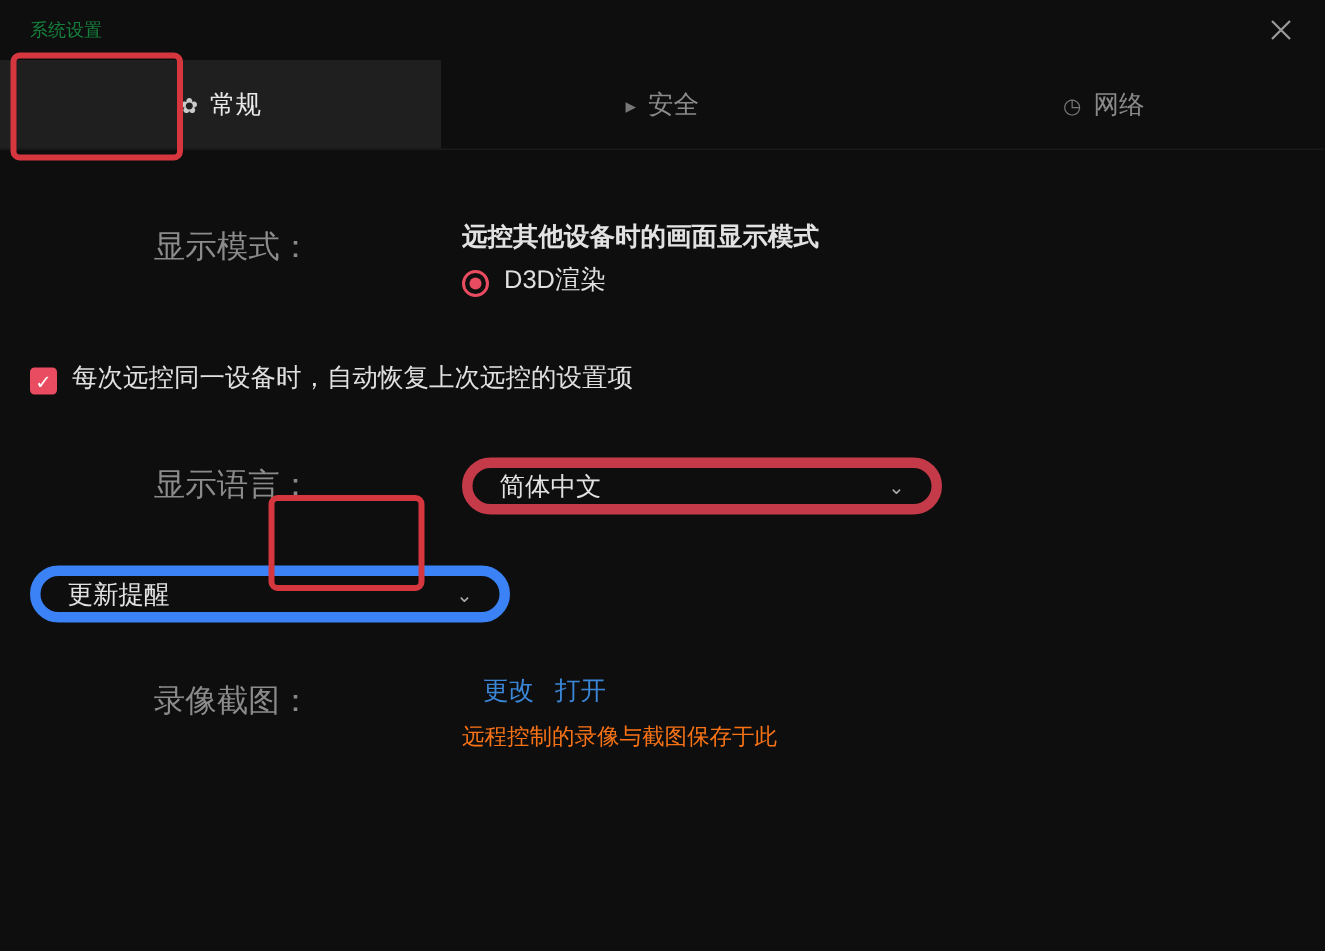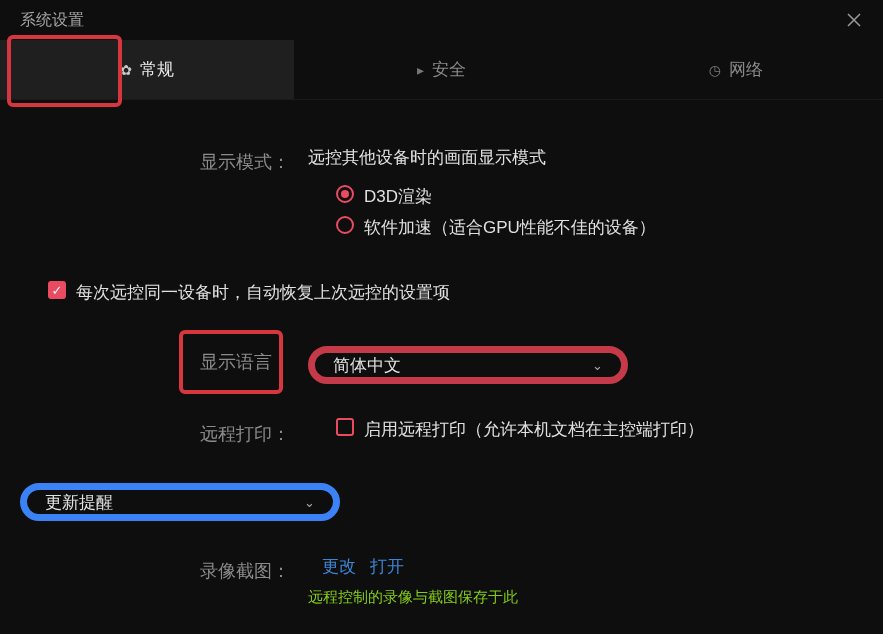--- a/index.html
+++ b/index.html
@@ -10,21 +10,21 @@
     font-family: "Microsoft YaHei", "PingFang SC", sans-serif;
     font-size: 16px;
   }
   .titlebar {
     display: flex;
     justify-content: space-between;
     align-items: center;
     height: 40px;
     padding: 0 14px 0 20px;
   }
-  .titlebar .title { color: #a3a3a3; font-size: 16px; }
+  .titlebar .title { color: #15803d; font-size: 12px; }
   .close-x {
     font-size: 22px;
     color: #8a8a8a;
     cursor: pointer;
     width: 30px; height: 30px;
     display: flex; align-items: center; justify-content: center;
   }
   .tabs {
     display: flex;
     height: 60px;
@@ -58,35 +58,34 @@
     padding: 46px 20px 20px 20px;
   }
   .row {
     display: flex;
     align-items: flex-start;
     padding: 0 0 34px 0;
   }
   .row.tight { padding-bottom: 24px; }
   .label-col {
     width: 288px;
-    text-align: right;
+    text-align: center;
     color: #8b8b8b;
     padding-right: 18px;
     padding-top: 4px;
-    font-size: 18px;
+    font-size: 21px;
   }
   .val-col { flex: 1; color: #e2e2e2; font-size: 17px; }
-  .desc-line { margin-bottom: 16px; color: #e2e2e2; }
+  .desc-line { margin-bottom: 6px; color: #e2e2e2; font-weight: bold; }
   .radio-line, .check-line {
     display: flex;
-    align-items: flex-start;
+    align-items: flex-end;
     gap: 10px;
     margin-bottom: 8px;
     color: #e0e0e0;
-    margin-left: 28px;
   }
   .radio-out {
     width: 18px; height: 18px; border-radius: 50%;
     border: 2px solid #e94b60;
     display: inline-flex; align-items: center; justify-content: center;
     flex-shrink: 0;
   }
   .radio-out.unchecked { border-color: #e94b60; }
   .radio-in { width: 8px; height: 8px; border-radius: 50%; background: #e94b60; }
   .chk {
@@ -115,21 +114,21 @@
     overflow: hidden;
     white-space: nowrap;
     justify-content: flex-start;
   }
   .chev { font-size: 13px; color: #aaa; }
   .inline-actions {
     display: inline-flex; gap: 14px; margin-left: 14px; justify-content: flex-end;
   }
   .link { color: #3b86d6; cursor: pointer; font-size: 17px; }
   .hint {
-    color: #84cc16; font-size: 15px; margin-top: 10px;
+    color: #f97316; font-size: 15px; margin-top: 10px;
   }
   .wrap { position: relative; width: 883px; height: 634px; }
 </style>
 </head>
 <body>
 
 <div class="wrap">
 
   <div class="titlebar">
     <span class="title">系统设置</span>
@@ -160,24 +159,20 @@
     <div class="row">
       <div class="label-col">显示模式：</div>
       <div class="val-col">
         <div class="desc-line">远控其他设备时的画面显示模式</div>
         <div class="radio-line">
           <span class="radio-out">
               <span class="radio-in"></span>
             </span>
           <span>D3D渲染</span>
         </div>
-        <div class="radio-line">
-          <span class="radio-out unchecked"></span>
-          <span>软件加速（适合GPU性能不佳的设备）</span>
-        </div>
       </div>
     </div>
 
     <div class="row">
       <div class="val-col">
         <div class="check-line">
           <span class="chk checked">✓</span>
           <span>每次远控同一设备时，自动恢复上次远控的设置项</span>
         </div>
       </div>
@@ -186,29 +181,20 @@
     <div class="row">
       <div class="label-col">显示语言：</div>
       <div class="val-col">
         <div class="select-box accent">
           <span>简体中文</span>
           <span class="chev">⌄</span>
         </div>
       </div>
     </div>
 
-    <div class="row">
-      <div class="label-col">远程打印：</div>
-      <div class="val-col">
-        <div class="check-line">
-          <span class="chk"></span>
-          <span>启用远程打印（允许本机文档在主控端打印）</span>
-        </div>
-      </div>
-    </div>
 
     <div class="row">
       <div class="val-col">
         <div class="select-box">
           <span>更新提醒</span>
           <span class="chev">⌄</span>
         </div>
       </div>
     </div>
 

